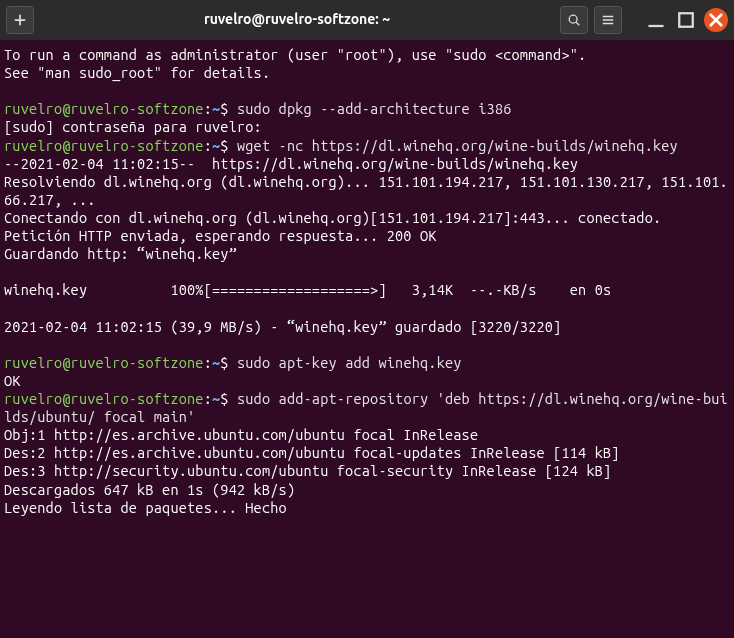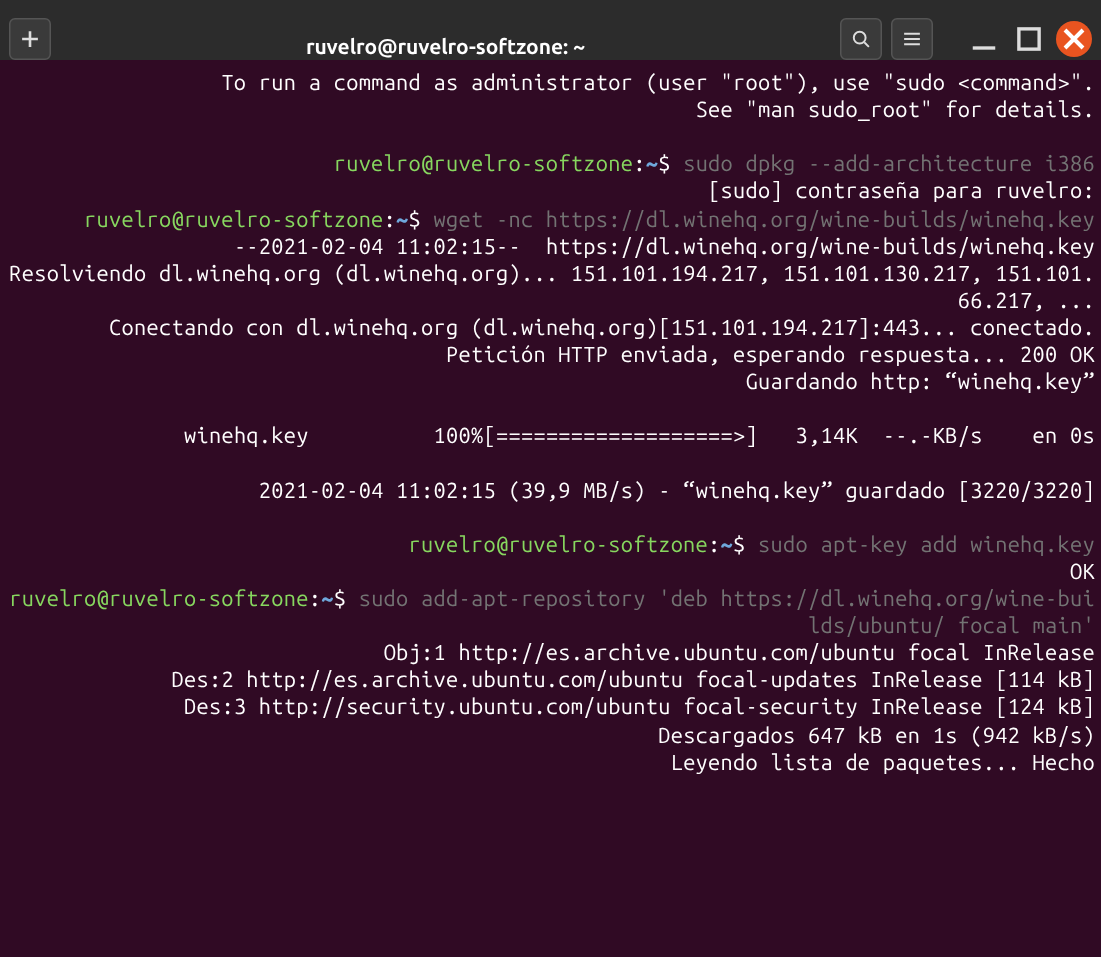--- a/index.html
+++ b/index.html
@@ -10,21 +10,21 @@
   font-family: "Ubuntu Mono", "DejaVu Sans Mono", monospace;
   font-size: 14.5px;
   line-height: 1.25;
   color: #ffffff;
   overflow: hidden;
 }
 .titlebar {
   height: 40px;
   background: #2c2c2c;
   display: flex;
-  align-items: flex-end;
+  align-items: center;
   padding: 0 6px;
   font-family: "Ubuntu", sans-serif;
 }
 .tb-left, .tb-right { display: flex; align-items: center; gap: 6px; }
 .tb-left { flex: 0 0 auto; }
 .tb-center {
   flex: 1;
   text-align: center;
   color: #ffffff;
   font-weight: 600;
@@ -49,28 +49,27 @@
 .win-close {
   width: 24px; height: 24px;
   border-radius: 50%;
   background: #e95420;
   display: flex; align-items: center; justify-content: center;
   color: #fff;
 }
 .terminal {
   padding: 6px 4px;
   letter-spacing: 0.2px;
-  text-align: right;
 }
 .line { white-space: pre-wrap; word-break: break-all; }
 .prompt-user { color: #87d75f; font-weight: normal; }
 .prompt-colon { color: #ffffff; }
 .prompt-path { color: #6fa8dc; font-weight: bold; }
 .prompt-dollar { color: #ffffff; }
-.cmd { color: #737373; }
+.cmd { color: #e5e5e5; }
 .out { color: #ffffff; }
 </style>
 </head>
 <body>
 
 <div class="titlebar">
   <div class="tb-left">
     <div class="tb-btn framed">
       <svg viewBox="0 0 16 16">
           <path d="M7 2h2v5h5v2H9v5H7V9H2V7h5z" fill="currentColor"></path>

